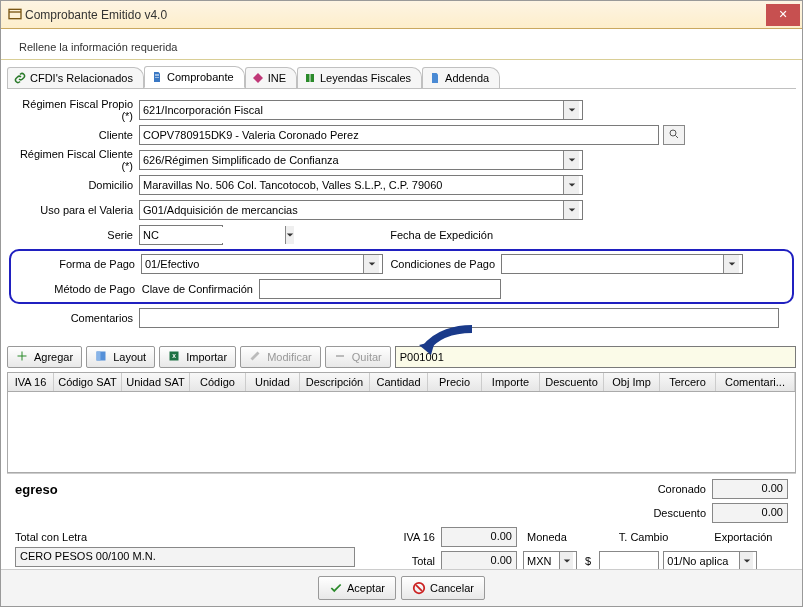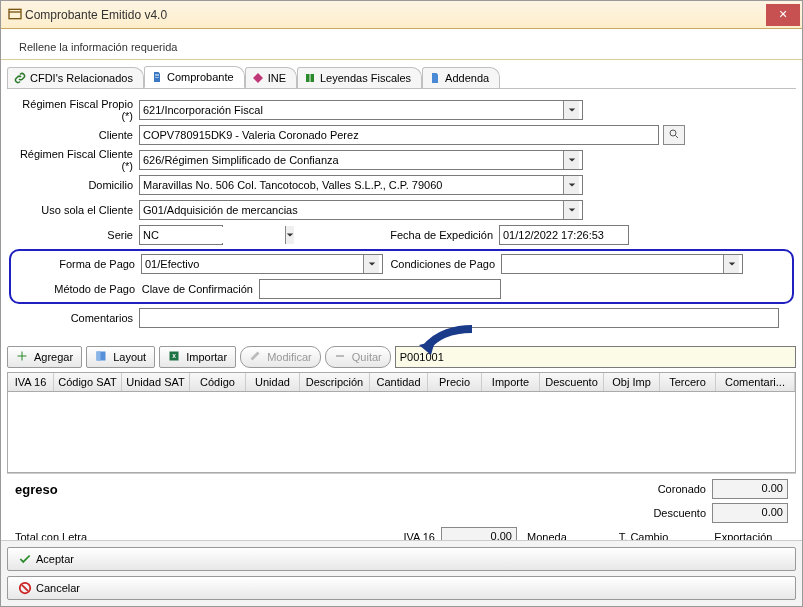--- a/index.html
+++ b/index.html
@@ -20,39 +20,39 @@
   .form-row label { width: 130px; text-align: right; padding-right: 6px; color: #000; }
   .form-row input[type=text], .form-row .combo { border: 1px solid #7a7a7a; height: 20px; padding: 1px 3px; font-size: 11px; color:#000; }
   .combo { display: flex; align-items: center; background:#fff; }
   .combo input { border: none; flex: 1; height:16px; outline:none; font-size:11px; color:#000; }
   .combo .arrow { width:16px; height:18px; border-left:1px solid #888; display:flex; align-items:center; justify-content:center; cursor:pointer; background:#efefef; }
   .dropdown-arrow-svg { width:8px; height:8px; }
   .btn-small { width:22px; height:20px; border:1px solid #888; background:#f2f2f2; display:flex; align-items:center; justify-content:center; cursor:pointer; }
   .highlight-box { border: 2px solid #2020c0; border-radius: 10px; padding: 2px 2px 2px 0; margin-left: 0; }
   .toolbar { display:flex; gap:4px; padding: 6px 6px 4px 6px; align-items:center; }
   .tool-btn { display:flex; align-items:center; gap:4px; padding:2px 8px; border:1px solid #999; border-radius:2px; background:linear-gradient(#fff,#e8e8e8); cursor:pointer; height:22px; }
-  .tool-btn.disabled { color:#999; cursor:default;border-radius:10px; }
+  .tool-btn.disabled { color:#999; cursor:default; }
   .tool-btn .ticon { width:14px; height:14px; display:inline-block; }
   .code-input { flex:1; border:1px solid #7a7a7a; height:22px; padding:2px 4px; background:#fbfbe8; }
   .grid { margin: 0 6px; border:1px solid #aaa; }
   .grid-header { display:flex; background:linear-gradient(#f8f8f8,#e6e6e6); border-bottom:1px solid #aaa; }
   .grid-header .col { border-right:1px solid #ccc; padding:3px 4px; text-align:center; color:#000; font-size:11px; overflow:hidden; text-overflow:ellipsis; white-space:nowrap; }
   .grid-body { height:80px; background:#fff; }
   .totals { padding: 4px 8px 2px 8px; border-top:1px solid #ccc; margin:0 6px; }
   .totals-top { display:flex; }
   .totals-left { flex:1; }
   .totals-right { }
   .totals-right .trow { display:flex; align-items:center; justify-content:flex-end; margin-bottom:2px; height:22px; }
   .totals-right .trow label { width:80px; text-align:right; padding-right:6px; }
   .totals-right .trow .val { width:76px; border:1px solid #888; height:20px; padding:2px 4px; text-align:right; background:#f3f3f3; }
   .egreso { font-weight:bold; font-size:13px; color:#000; padding-top:4px; }
   .bottom-extra { display:flex; align-items:center; gap:4px; margin-left:6px; }
   .bottom-extra label { padding:0 4px; }
   .bottom-extra .val, .bottom-extra .combo { border:1px solid #888; height:20px; padding:1px 3px; }
-  .footer { border-top:1px solid #ccc; padding:6px; display:flex; justify-content:center; gap:5px; position:absolute; bottom:0; left:0; right:0; background:#f4f4f4;flex-direction:column; }
+  .footer { border-top:1px solid #ccc; padding:6px; display:flex; justify-content:center; gap:5px; position:absolute; bottom:0; left:0; right:0; background:#f4f4f4; }
   .footer .tool-btn { height:24px; padding:2px 10px; }
   .icon-green { color:#2a8a2a; }
   .icon-red { color:#cc2222; }
   .callout-arrow { position:absolute; left:416px; top:324px; pointer-events:none; }
 </style>
 </head>
 <body>
 
 <div class="titlebar">
   <span class="app-icon">
@@ -160,21 +160,21 @@
       <input value="Maravillas No. 506 Col. Tancotocob, Valles S.L.P., C.P. 79060" style="">
       <div class="arrow">
           <svg class="dropdown-arrow-svg" viewBox="0 0 10 10">
             <path d="M1 3l4 4 4-4z" fill="#333"></path>
           </svg>
         </div>
     </div>
   </div>
 
   <div class="form-row">
-    <label>Uso sola el Cliente</label>
+    <label>Uso para el Valeria</label>
     <div class="combo" style="width:444px">
       <input value="G01/Adquisición de mercancias" style="">
       <div class="arrow">
           <svg class="dropdown-arrow-svg" viewBox="0 0 10 10">
             <path d="M1 3l4 4 4-4z" fill="#333"></path>
           </svg>
         </div>
     </div>
   </div>
 
@@ -182,21 +182,20 @@
     <label>Serie</label>
     <div class="combo" style="width:84px">
       <input value="NC" style="">
       <div class="arrow">
           <svg class="dropdown-arrow-svg" viewBox="0 0 10 10">
             <path d="M1 3l4 4 4-4z" fill="#333"></path>
           </svg>
         </div>
     </div>
     <label style="width:276px">Fecha de Expedición</label>
-    <input type="text" style="width: 130px;" value="01/12/2022 17:26:53">
   </div>
 
   <div class="highlight-box">
     <div class="form-row" style="margin-bottom:3px">
       <label>Forma de Pago</label>
       <div class="combo" style="width:242px">
         <input value="01/Efectivo" style="">
         <div class="arrow">
             <svg class="dropdown-arrow-svg" viewBox="0 0 10 10">
               <path d="M1 3l4 4 4-4z" fill="#333"></path>

